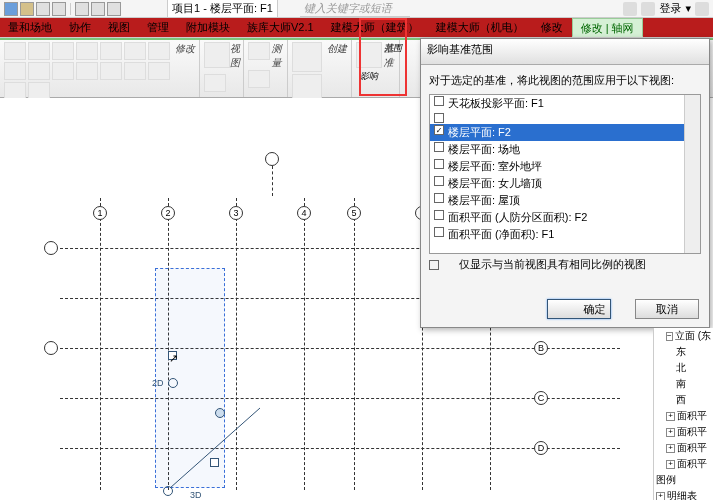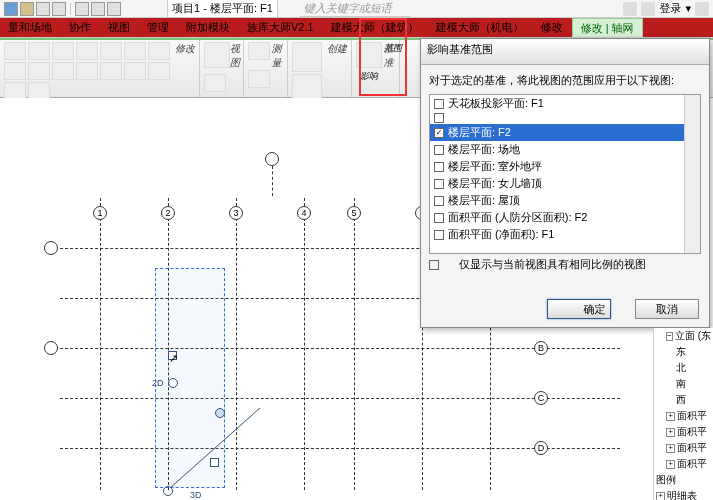--- a/index.html
+++ b/index.html
@@ -35,21 +35,21 @@
 .grid-bubble { position: absolute; width: 14px; height: 14px; border: 1px solid #333; border-radius: 50%; background: #fff; display: flex; align-items: center; justify-content: center; font-size: 9px; }
 .grid-line-h { position: absolute; left: 60px; right: 40px; border-top: 1px dashed #333; }
 .grid-line-v { position: absolute; top: 100px; bottom: 10px; border-left: 1px dashed #333; }
 .anno { position: absolute; font-size: 9px; color: #357; }
 .sel-box { position: absolute; border: 1px dashed #3a6fd8; background: rgba(58,111,216,0.05); }
 
 .dialog { position: absolute; left: 420px; top: 38px; width: 290px; height: 290px; background: #f4f4f4; border: 1px solid #888; box-shadow: 2px 2px 6px rgba(0,0,0,0.3); }
 .dialog-title { height: 26px; background: linear-gradient(#fff,#e0e0e0); border-bottom: 1px solid #aaa; padding: 3px 6px; font-size: 11px; }
 .dialog-body { padding: 8px; font-size: 11px; }
 .dialog-list { margin-top: 6px; border: 1px solid #999; background: #fff; height: 160px; overflow: hidden; }
-.dl-item { padding: 1px 4px; font-size: 11px; display: flex; align-items: center; gap: 4px; }
+.dl-item { padding: 1px 4px; font-size: 11px; display: flex; align-items: flex-start; gap: 4px; }
 .dl-item.sel { background: #2a6fcf; color: #fff; }
 .dl-item .cb { width: 10px; height: 10px; border: 1px solid #666; background: #fff; display: inline-flex; align-items: center; justify-content: center; font-size: 8px; color: #000; }
 .dl-item.sel .cb { background: #fff; color: #000; }
 .scroll-hint { position: absolute; right: 0; top: 0; bottom: 0; width: 16px; background: #eee; border-left: 1px solid #ccc; }
 .dialog-lower { margin-top: 3px; display: flex; align-items: center; gap: 20px; font-size: 11px; }
 .dialog-buttons { position: absolute; bottom: 8px; right: 10px; display: flex; gap: 24px; }
 .dlg-btn { width: 64px; height: 20px; background: linear-gradient(#fff,#ddd); border: 1px solid #888; font-size: 11px; cursor: pointer; }
 .dlg-btn.primary { border: 1px solid #357; box-shadow: 0 0 2px #6af; padding-left: 31px; }
 
 .browser-panel { position: absolute; right: 0; top: 328px; width: 60px; height: 172px; background: #fff; border-left: 1px solid #ccc; font-size: 10px; }

